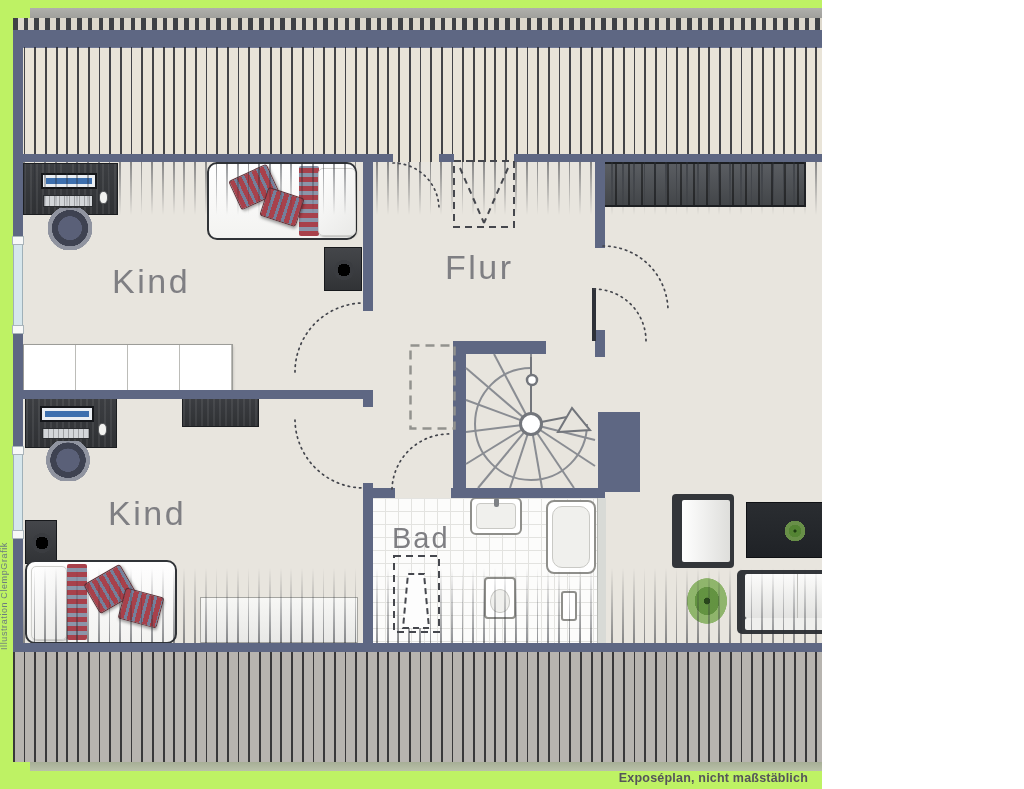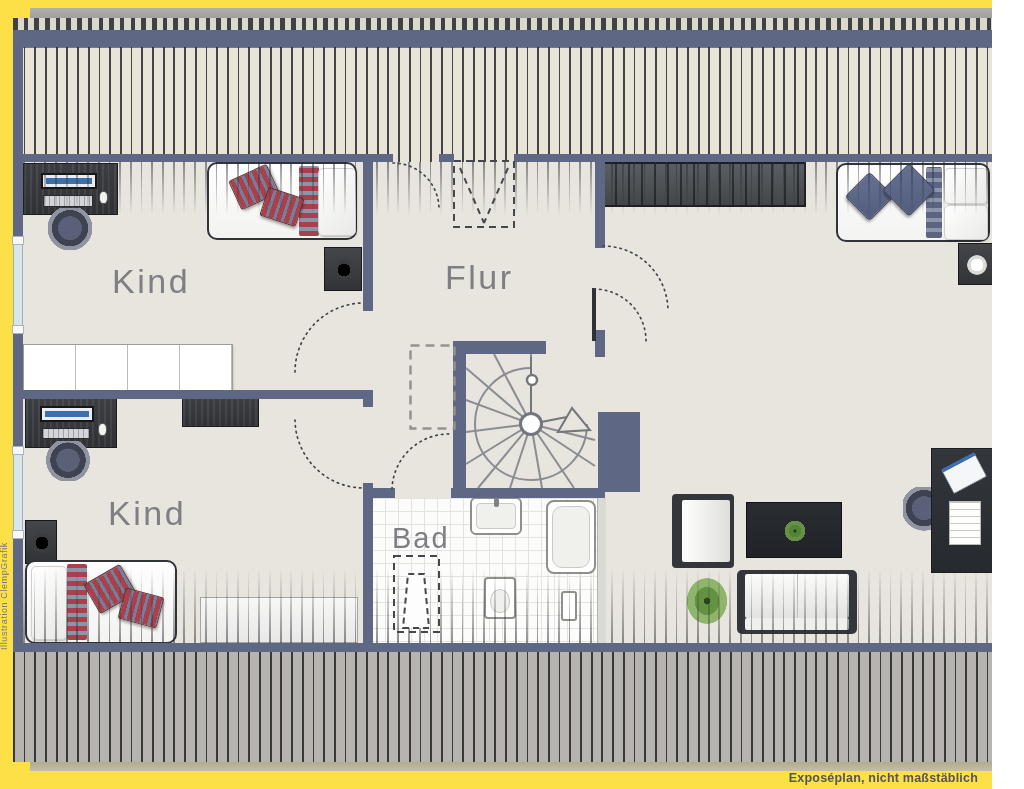--- a/index.html
+++ b/index.html
@@ -1,16 +1,16 @@
 <!DOCTYPE html>
 <html><head>
 <meta charset="utf-8">
 <style>
   html,body{margin:0;padding:0;background:#fff;}
-  .plan{position:relative;width:992px;height:789px;background:#fde047;overflow:hidden;
+  .plan{position:relative;width:822px;height:789px;background:#bef264;overflow:hidden;
         font-family:"Liberation Sans", sans-serif;}
   .abs{position:absolute;}
 
   
   .ridge-bar{background:linear-gradient(#b0b0ac,#9e9e9a);}
   .roof-top{
     background:
       repeating-linear-gradient(90deg, rgba(38,40,46,.85) 0 1.8px, transparent 1.8px 10.7px),
       linear-gradient(to bottom, #ddd8cc 0 12px, #6d7694 12px 30px, #e9e4d8 30px 100%);
   }
@@ -274,20 +274,20 @@
       <line x1="508" y1="168" x2="484" y2="223" stroke-dasharray="6 5"></line>
     </g>
 
     <g>
       <rect x="394" y="556" width="45" height="76" fill="none" stroke="#45474d" stroke-width="2" stroke-dasharray="7 5"></rect>
       <polygon points="403,628 429,628 424,574 408,574" fill="#fdfdfd" stroke="#45474d" stroke-width="2" stroke-dasharray="6 4"></polygon>
     </g>
   </svg>
 
   <div class="abs room-label" style="left:112px;top:262px;">Kind</div>
-  <div class="abs room-label" style="left:445px;top:258px;">Flur</div>
+  <div class="abs room-label" style="left:445px;top:248px;">Flur</div>
   <div class="abs room-label" style="left:108px;top:494px;">Kind</div>
   <div class="abs room-label-sm" style="left:392px;top:522px;text-align:right;">Bad</div>
 
   <div class="abs watermark" style="left:9px;top:640px;">Illustration ClempGrafik</div>
   <div class="abs footer-note" style="right:14px;top:771px;">Exposéplan, nicht maßstäblich</div>
 
 </div>
 
 </body></html>

